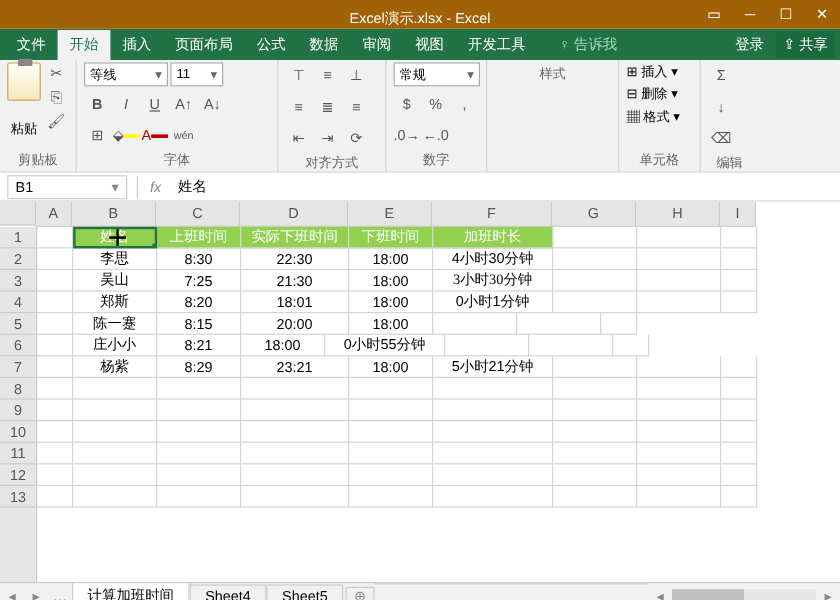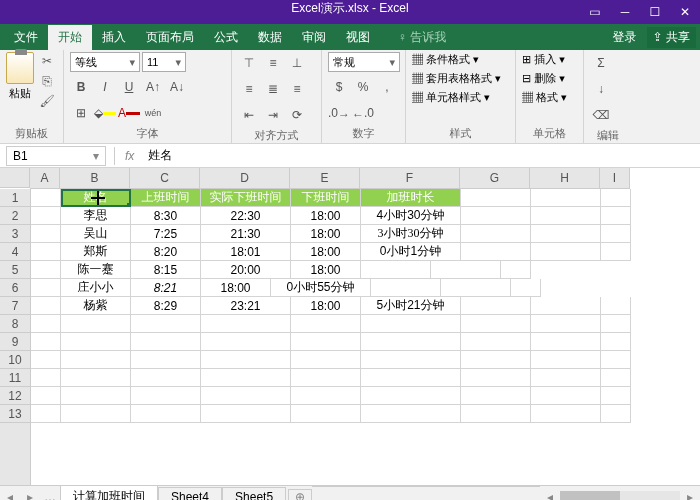--- a/index.html
+++ b/index.html
@@ -1,17 +1,17 @@
 <!DOCTYPE html>
 <html><head>
 <meta charset="utf-8">
 <style>
 * { margin: 0; padding: 0; box-sizing: border-box; font-family: "Microsoft YaHei", sans-serif; }
 body { background: #fff; font-size: 12px; overflow: hidden; width: 700px; height: 500px; }
-.titlebar { background: #4c1d95; color: #fff; height: 24px; display: flex; align-items: flex-start; justify-content: center; position: relative; }
+.titlebar { background: #a16207; color: #fff; height: 24px; display: flex; align-items: flex-end; justify-content: center; position: relative; }
 .titlebar .title { font-size: 12px; }
 .titlebar .winbtns { position: absolute; right: 0; display: flex; }
 .titlebar .winbtns div { width: 30px; height: 24px; display: flex; align-items: center; justify-content: center; color: #fff; }
 .tabs { background: #217346; display: flex; align-items: flex-end; height: 26px; padding: 0 4px; }
 .tab { padding: 4px 10px; color: #fff; font-size: 12px; cursor: pointer; }
 .tab.active { background: #f1f1f1; color: #217346; }
 .tab.file { background: #217346; color: #fff; }
 .tellme { color: #a8d5b9; margin-left: 8px; }
 .right-tabs { margin-left: auto; display: flex; align-items: center; }
 .share { background: #196b3e; color: #fff; padding: 2px 6px; }
@@ -77,33 +77,34 @@
 
 <div class="tabs">
   <div class="tab file">文件</div>
   <div class="tab active">开始</div>
   <div class="tab">插入</div>
   <div class="tab">页面布局</div>
   <div class="tab">公式</div>
   <div class="tab">数据</div>
   <div class="tab">审阅</div>
   <div class="tab">视图</div>
+  <div class="tab">开发工具</div>
   <div class="tab tellme">♀ <span>告诉我</span></div>
   <div class="right-tabs">
     <div class="tab">登录</div>
     <div class="tab share">⇪ <span>共享</span></div>
   </div>
 </div>
 
 <div class="ribbon">
   <div class="rgroup" style="width:64px">
     <div class="content">
       <div class="paste">
         <div class="paste-icon"></div>
-        <div style="font-size:11px;margin-top:2px">粘贴</div>
+        <div style="font-size:11px;margin-top:16px">粘贴</div>
       </div>
       <div style="display:flex;flex-direction:column;gap:2px">
         <div class="mini">✂</div>
         <div class="mini">⎘</div>
         <div class="mini">🖌</div>
       </div>
     </div>
     <div class="label">剪贴板</div>
   </div>
 
@@ -176,25 +177,20 @@
       </div>
       <div class="fontrow">
         <div class="iconbtn">.0→</div>
         <div class="iconbtn">←.0</div>
       </div>
     </div>
     <div class="label">数字</div>
   </div>
 
   <div class="rgroup" style="width:110px">
-    <div class="content fontbox" style="font-size:11px">
-      <div>▦ <span>条件格式</span> ▾</div>
-      <div>▦ <span>套用表格格式</span> ▾</div>
-      <div>▦ <span>单元格样式</span> ▾</div>
-    </div>
     <div class="label">样式</div>
   </div>
 
   <div class="rgroup" style="width:68px">
     <div class="content fontbox" style="font-size:11px">
       <div>⊞ <span>插入</span> ▾</div>
       <div>⊟ <span>删除</span> ▾</div>
       <div>▦ <span>格式</span> ▾</div>
     </div>
     <div class="label">单元格</div>
@@ -304,21 +300,21 @@
           <div class="cell" style="width: 70px;">8:15</div>
           <div class="cell" style="width: 90px;">20:00</div>
           <div class="cell" style="width: 70px;">18:00</div>
           <div class="cell" style="width: 70px;"></div>
           <div class="cell" style="width: 70px;"></div>
           <div class="cell" style="width: 30px;"></div>
         </div>
         <div class="row">
           <div class="cell" style="width: 30px;"></div>
           <div class="cell" style="width: 70px;">庄小小</div>
-          <div class="cell" style="width: 70px; font-style: italic;">8:21</div>
+          <div class="cell" style="width: 70px;">8:21</div>
           <div class="cell" style="width: 70px;">18:00</div>
           <div class="cell" style="width: 100px;">0小时55分钟</div>
           <div class="cell" style="width: 70px;"></div>
           <div class="cell" style="width: 70px;"></div>
           <div class="cell" style="width: 30px;"></div>
         </div>
         <div class="row">
           <div class="cell" style="width: 30px;"></div>
           <div class="cell" style="width: 70px;">杨紫</div>
           <div class="cell" style="width: 70px;">8:29</div>

